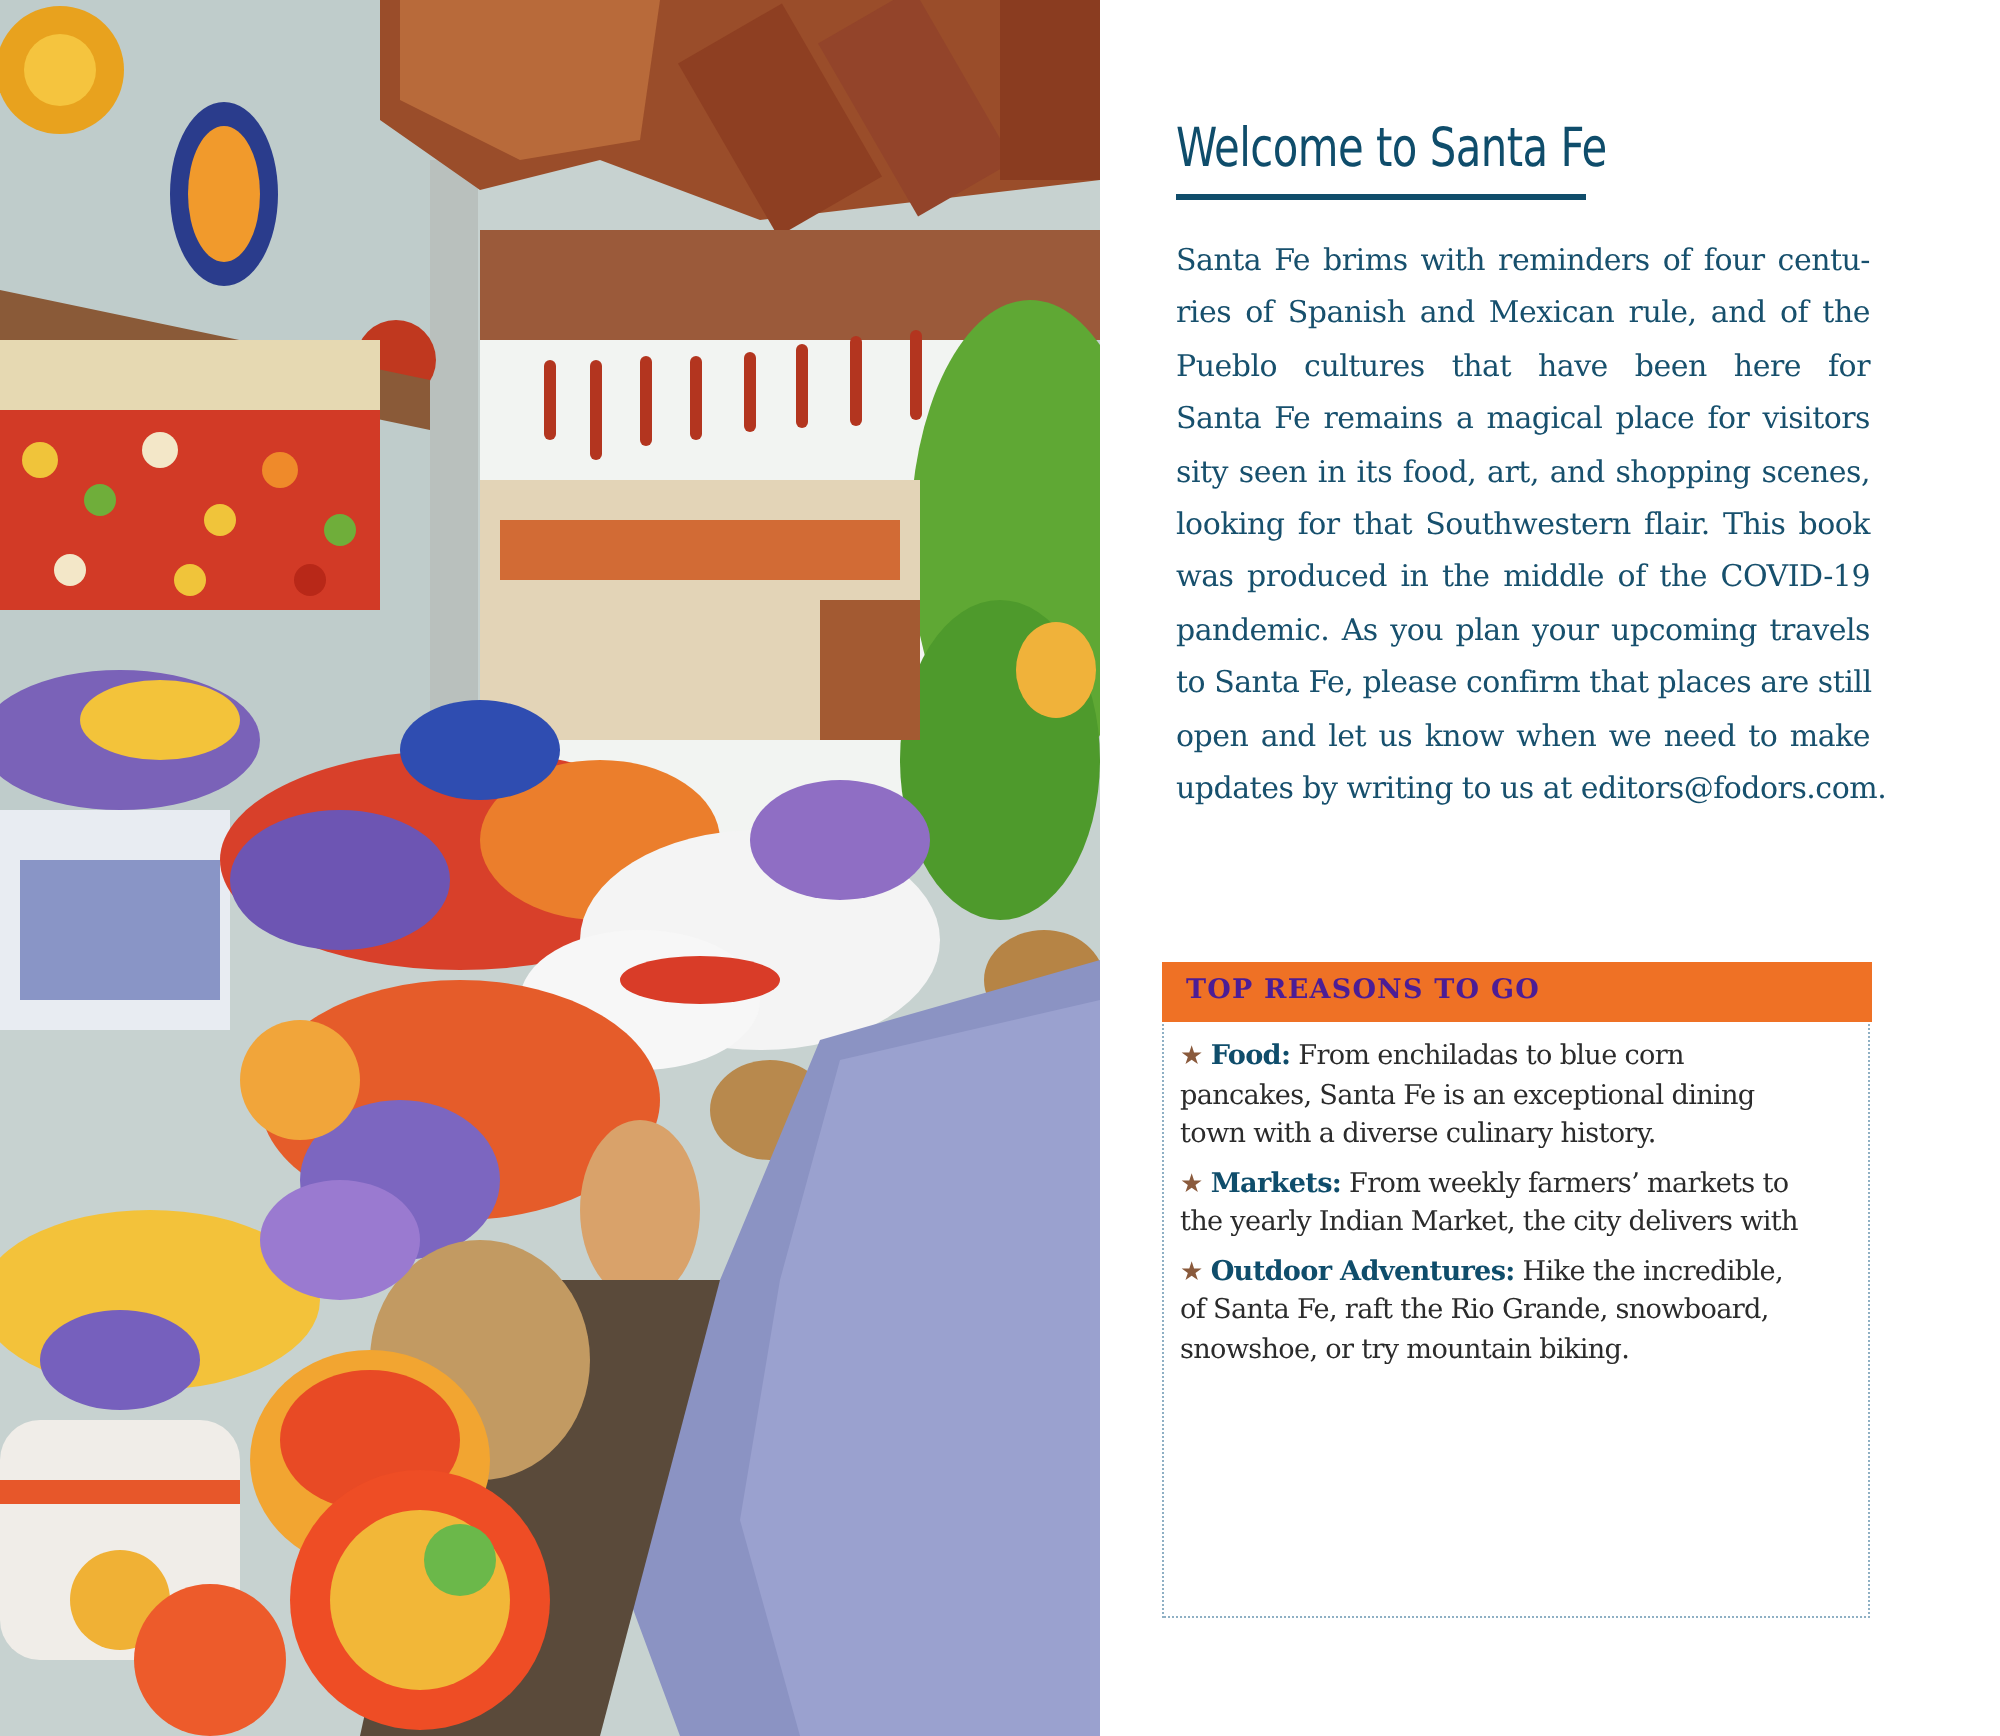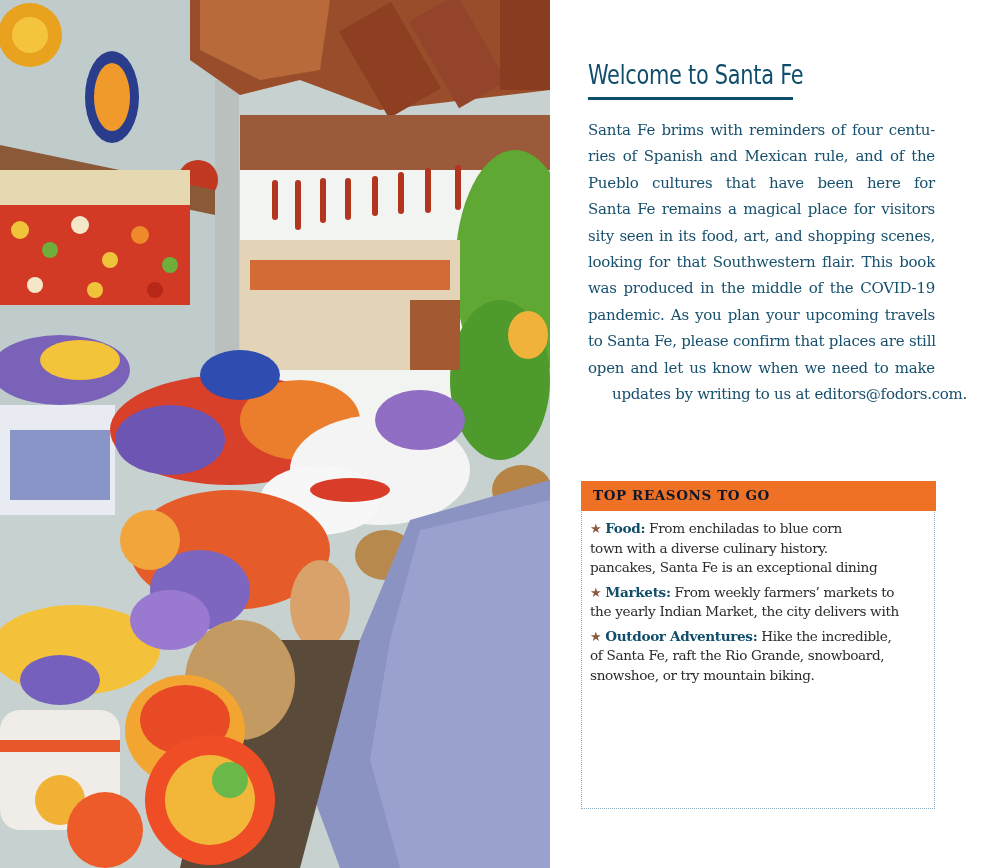--- a/index.html
+++ b/index.html
@@ -25,34 +25,34 @@
   .title-rule {
     position: absolute; left: 588px; top: 97px; width: 205px; height: 3px; background: #0f4d6b;
   }
   .intro {
     position: absolute; left: 588px; top: 117px; width: 347px;
     font-family: "DejaVu Serif", serif; font-size: 15px; line-height: 26.4px;
     color: #17506d; text-align: justify; hyphens: manual;
     letter-spacing: -0.25px;
   }
   .intro .ln { display: block; text-align: justify; text-align-last: justify; white-space: nowrap; }
-  .intro .ln.last { text-align-last: justify; margin-left: 24px; }
+  .intro .ln.last { text-align-last: justify; }
   
   .box {
     position: absolute; left: 581px; top: 481px; width: 354px; height: 328px;
     border-left: 1px dotted #8fb0c4; border-right: 1px dotted #8fb0c4; border-bottom: 1px dotted #8fb0c4;
     box-sizing: border-box;
   }
   .box-head {
     position: absolute; left: -1px; top: 0; width: 355px; height: 30px; background: #ef7125;
   }
   .box-head-label {
     position: absolute; left: 12px; top: 6px;
     font-family: "DejaVu Serif", serif; font-weight: bold; font-size: 13.5px; letter-spacing: 0.6px;
-    color: #0f172a; white-space: nowrap;
+    color: #4c1d95; white-space: nowrap;
   }
   .reasons { position: absolute; left: 8px; top: 38px; width: 340px; }
   .reason {
     font-family: "DejaVu Serif", serif; font-size: 13.6px; line-height: 19.5px; color: #2b2b2b;
     margin-bottom: 5px; letter-spacing: -0.35px;
   }
   .reason .star { color: #8a5a3c; font-size: 13px; margin-right: 4px; }
   .reason .label { color: #0f4d6b; font-weight: bold; }
   .reason .ln { display: block; white-space: nowrap; }
 </style>
@@ -181,22 +181,22 @@
 </div>
 
 <div class="box">
   <div class="box-head">
     <span class="box-head-label">TOP REASONS TO GO</span>
   </div>
   <div class="reasons">
 
     <div class="reason">
       <span class="ln"><span class="star">★</span><span class="label">Food:</span><span> From enchiladas to blue corn</span></span>
+      <span class="ln">pancakes, Santa Fe is an exceptional dining</span>
       <span class="ln">town with a diverse culinary history.</span>
-      <span class="ln">pancakes, Santa Fe is an exceptional dining</span>
     </div>
 
 
     <div class="reason">
       <span class="ln"><span class="star">★</span><span class="label">Markets:</span><span> From weekly farmers’ markets to</span></span>
       <span class="ln">the yearly Indian Market, the city delivers with</span>
     </div>
 
     <div class="reason">
       <span class="ln"><span class="star">★</span><span class="label">Outdoor Adventures:</span><span> Hike the incredible,</span></span>

